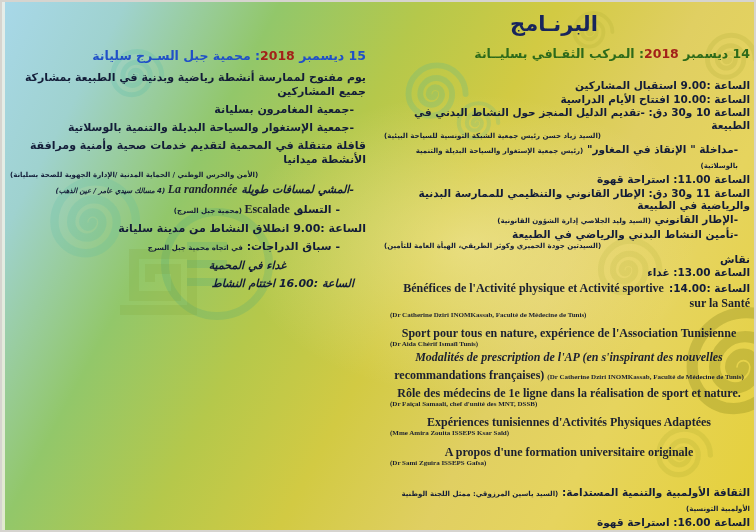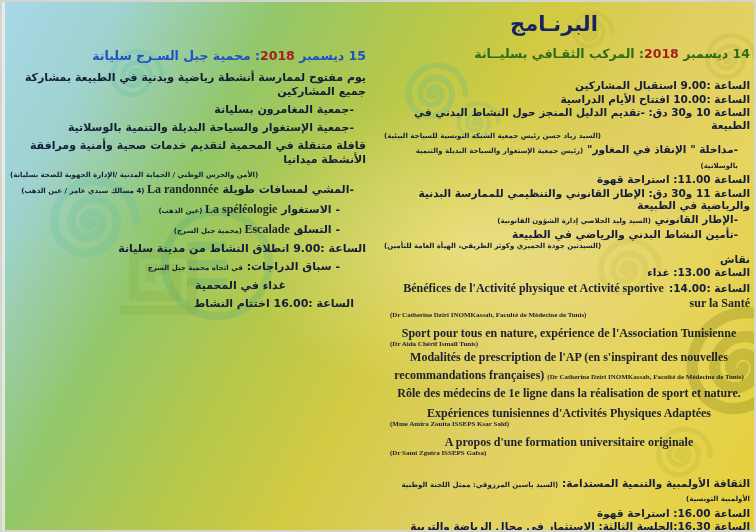--- a/index.html
+++ b/index.html
@@ -36,21 +36,21 @@
   .frsm{direction:ltr;text-align:left;font-family:"Liberation Serif","DejaVu Serif",serif;font-weight:bold;
       font-size:7px;color:#1c2030;line-height:8.5px;margin-bottom:1px;padding-left:6px;}
   .frsm-inline{font-family:"Liberation Serif","DejaVu Serif",serif;font-size:7px;font-weight:bold;color:#1c2030;}
   .lat{font-family:"Liberation Serif","DejaVu Serif",serif;font-size:12px;font-weight:bold;color:#1c2030;}
   .mix{direction:rtl;text-align:right;line-height:13px;margin:1px 0;}
   .mix .t{font-weight:bold;font-size:10.5px;color:#131c38;}
   .mix .f{font-family:"Liberation Serif","DejaVu Serif",serif;font-weight:bold;font-size:12px;color:#1c2030;}
   .i1{padding-right:12px;}
   .i2{padding-right:26px;}
   .i3{padding-right:80px;}
-  .mt2{margin-top:2px;} .mt3{margin-top:3px;} .mt4{margin-top:4px;} .mt6{margin-top:6px;}
+  .mt2{margin-top:2px;font-style:italic;} .mt3{margin-top:3px;} .mt4{margin-top:4px;} .mt6{margin-top:6px;}
   .mb3{margin-bottom:19px;} .mb8{}
 </style>
 </head>
 <body>
 
 <div class="canvas">
 
   <svg class="wm" viewBox="0 0 752 528" aria-hidden="true">
     <defs>
       <symbol id="sp" viewBox="0 0 100 100">
@@ -98,20 +98,21 @@
     <div class="smline">(السيدتين جودة الحميري وكوثر الطريقي، الهيأة العامة للتأمين)</div>
     <div class="ar">نقاش</div>
     <div class="ar">الساعة 13.00: غداء</div>
     <div class="mix"><span class="t">الساعة :14.00:</span> <span class="f">Bénéfices de l'Activité physique et Activité sportive sur la Santé</span></div>
     <div class="frsm">(Dr Catherine Dziri INOMKassab, Faculté de Médecine de Tunis)</div>
     <div class="fr">Sport pour tous en nature, expérience de l'Association Tunisienne</div>
     <div class="frsm">(Dr Aida Chérif Ismaïl Tunis)</div>
     <div class="fr mt2">Modalités de prescription de l'AP (en s'inspirant des nouvelles</div>
     <div class="fr mt6"><span>recommandations françaises)</span> <span class="frsm-inline">(Dr Catherine Dziri INOMKassab, Faculté de Médecine de Tunis)</span></div>
     <div class="fr mt4">Rôle des médecins de 1e ligne dans la réalisation de sport et nature.</div>
+    <div class="frsm">(Dr Faiçal Samaali, chef d'unité des MNT, DSSB)</div>
     <div class="fr">Expériences tunisiennes d'Activités Physiques Adaptées</div>
     <div class="frsm">(Mme Amira Zouita ISSEPS Ksar Saïd)</div>
     <div class="fr">A propos d'une formation universitaire originale</div>
     <div class="frsm mb3">(Dr Sami Zguira ISSEPS Gafsa)</div>
     <div class="ar"><span>الثقافة الأولمبية والتنمية المستدامة:</span> <span class="sm">(السيد ياسين المرزوقي: ممثل اللجنة الوطنية الأولمبية التونسية)</span></div>
     <div class="ar">الساعة 16.00: استراحة قهوة</div>
     <div class="ar">الساعة 16.30:الجلسة الثالثة: الاستثمار في مجال الرياضة والتربية البدنية</div>
     <div class="ar i1">-الحوافز والتشجيعات المخولة للمستثمرين الخواص في قطاع الشباب والرياضة</div>
 
   </div>
@@ -120,21 +121,20 @@
     <div class="hdr hdrL">
       <span>15 ديسمبر </span><span class="yr">2018</span><span>: محمية جبل السـرج سليانة</span>
     </div>
 
     <div class="ar mb8">يوم مفتوح لممارسة أنشطة رياضية وبدنية في الطبيعة بمشاركة جميع المشاركين</div>
     <div class="ar i1">-جمعية المغامرون بسليانة</div>
     <div class="ar i1">-جمعية الإستغوار والسياحة البديلة والتنمية بالوسلاتية</div>
     <div class="ar">قافلة متنقلة في المحمية لتقديم خدمات صحية وأمنية ومرافقة الأنشطة ميدانيا</div>
     <div class="smline mb8">(الأمن والحرس الوطني / الحماية المدنية /الإدارة الجهوية للصحة بسليانة)</div>
     <div class="ar i1 mt2"><span>-المشي لمسافات طويلة </span><span class="lat">La randonnée</span><span class="sm"> (4 مسالك سيدي عامر / عين الذهب)</span></div>
-    <div class="ar i2 mt3"><span>- الاستغوار </span><span class="lat">La spéléologie</span><span class="sm"> (عين الذهب)</span></div>
     <div class="ar i2"><span>- التسلق </span><span class="lat">Escalade</span><span class="sm"> (محمية جبل السرج)</span></div>
     <div class="ar">الساعة :9.00 انطلاق النشاط من مدينة سليانة</div>
     <div class="ar i2 mb8"><span>- سباق الدراجات: </span><span class="sm">في اتجاه محمية جبل السرج</span></div>
     <div class="ar i3 mt2">غداء في المحمية</div>
     <div class="ar i1 mt2">الساعة :16.00 اختتام النشاط</div>
   </div>
 
 </div>
 
 </body></html>

